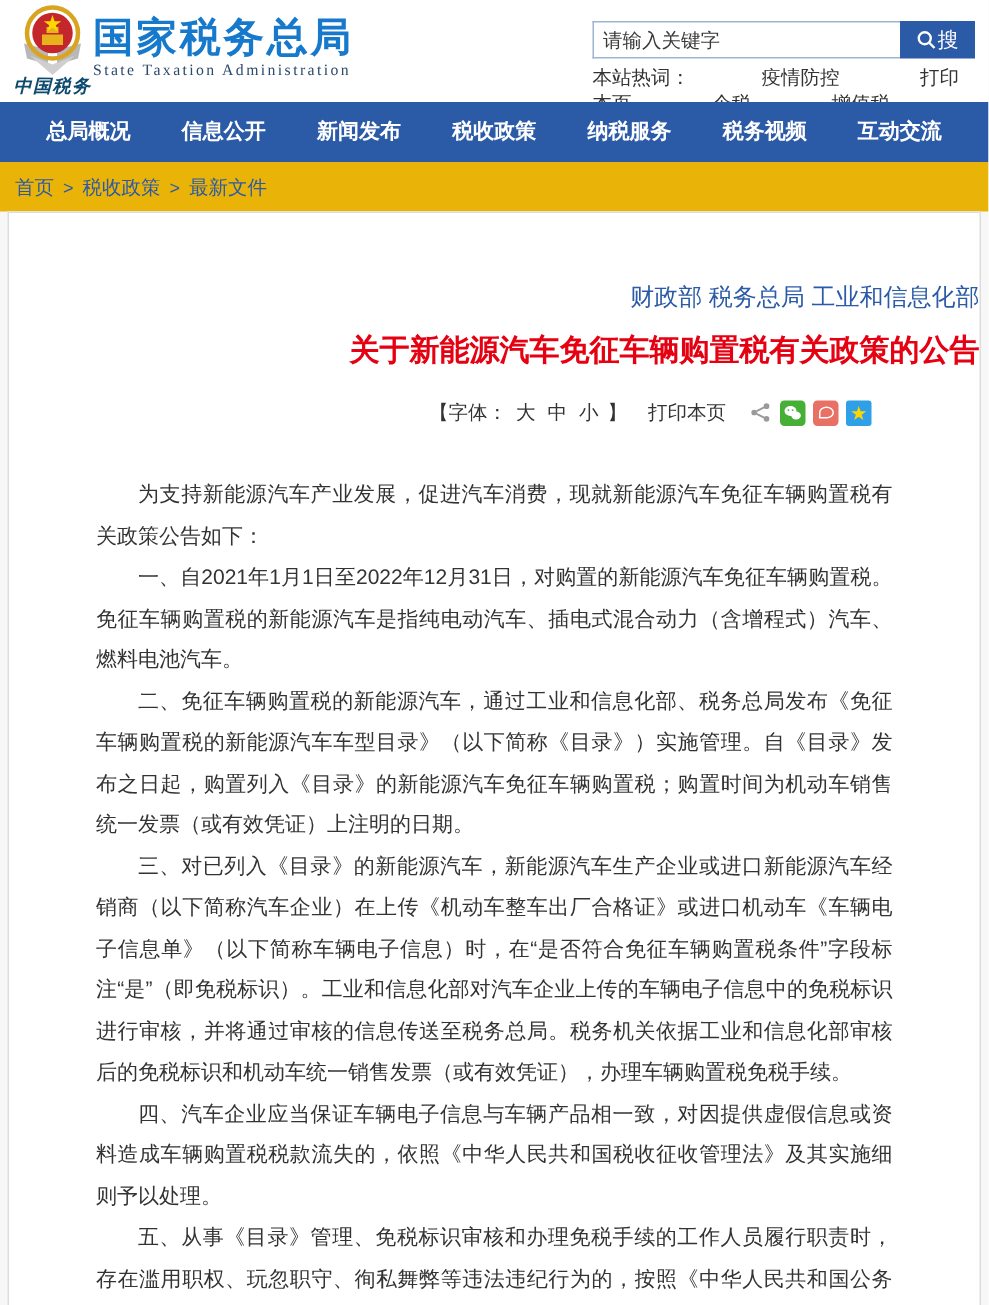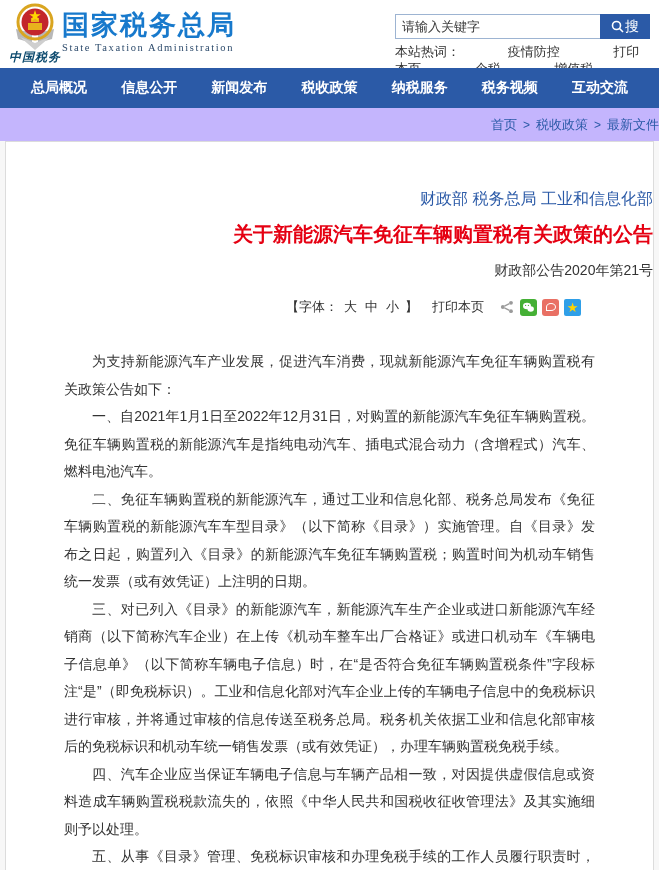--- a/index.html
+++ b/index.html
@@ -104,28 +104,27 @@
   }
   .nav-item {
     color: #ffffff;
     font-size: 14px;
     font-weight: bold;
     cursor: pointer;
     white-space: nowrap;
   }
   
   .breadcrumb-bar {
-    background: #c4b5fd;
+    background: #eab308;
     height: 33px;
     display: flex;
     align-items: center;
-    padding-left: 20px;
+    padding-left: 10px;
     font-size: 13px;
     color: #2b5aa7;
-    justify-content: flex-end;
   }
   .crumb { cursor: pointer; }
   .crumb-sep { margin: 0 6px; color: #2b5aa7; font-size: 12px; }
   
   .content-box {
     margin: 0 5px;
     background: #ffffff;
     border: 1px solid #dcdcdc;
     min-height: 743px;
     padding: 0 0 10px 0;
@@ -260,21 +259,20 @@
   <span class="crumb-sep">&gt;</span>
   <span class="crumb">税收政策</span>
   <span class="crumb-sep">&gt;</span>
   <span class="crumb">最新文件</span>
 </div>
 
 <div class="content-box">
   <div class="doc-head">
     <div class="agency-line">财政部 税务总局 工业和信息化部</div>
     <div class="doc-title">关于新能源汽车免征车辆购置税有关政策的公告</div>
-    <div class="doc-number">财政部公告2020年第21号</div>
   </div>
 
   <div class="doc-toolbar">
     <span>【字体：</span>
     <span class="font-size-link">大</span>
     <span class="font-size-link">中</span>
     <span class="font-size-link">小</span>
     <span>】</span>
     <span class="print-link">打印本页</span>
     <span class="share-icons">

